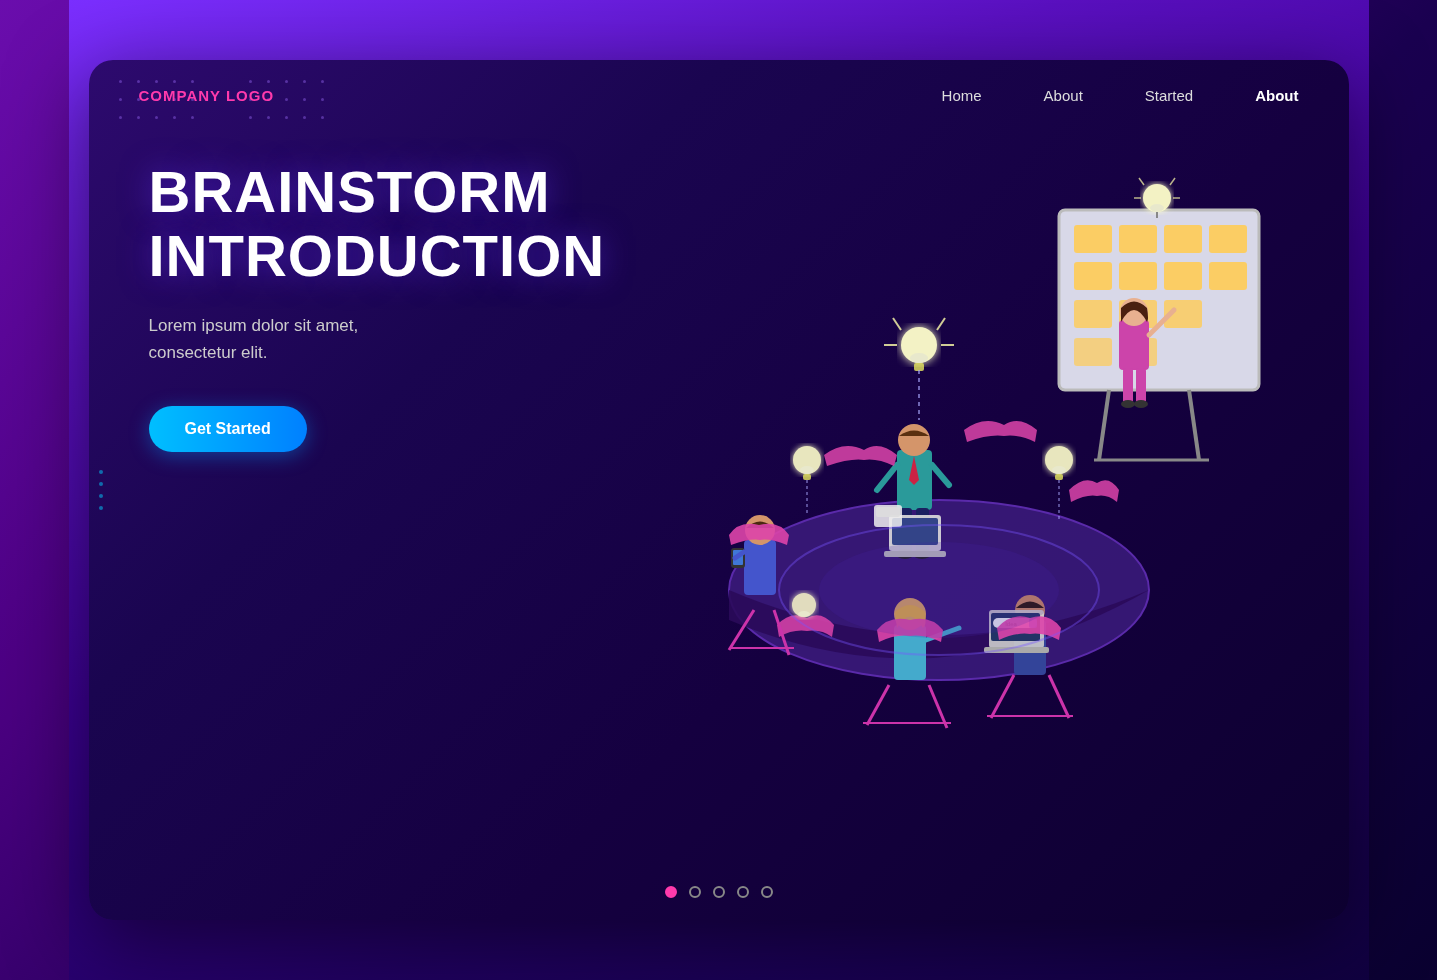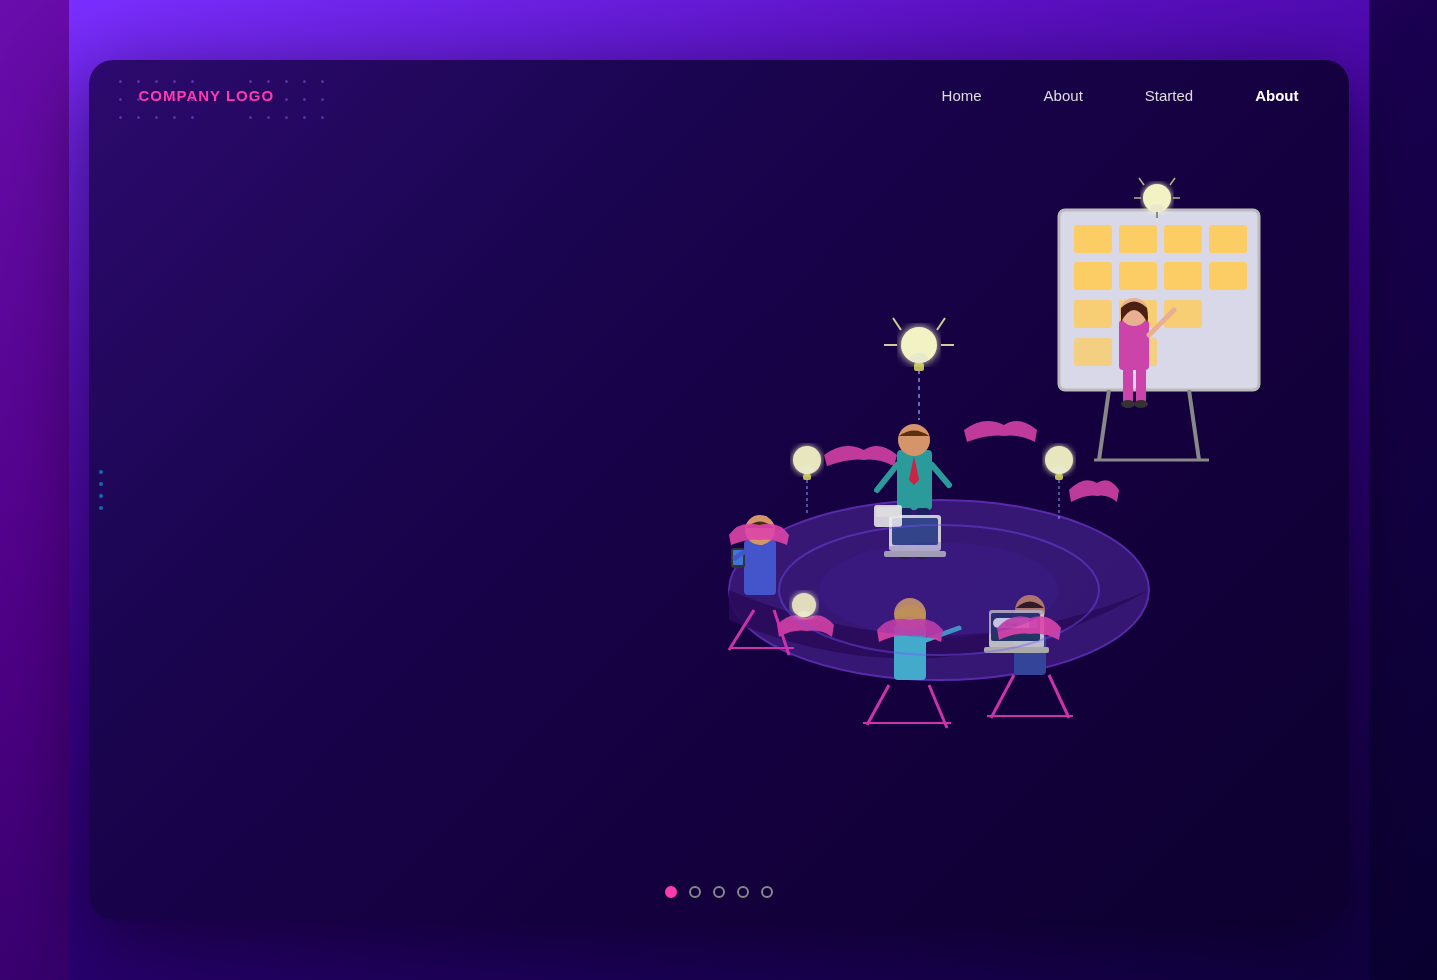--- a/index.html
+++ b/index.html
@@ -265,20 +265,28 @@
     <header class="header">
       <div class="logo">COMPANY LOGO</div>
       <nav class="nav">
         <a class="nav-link">Home</a>
         <a class="nav-link">About</a>
         <a class="nav-link">Started</a>
         <a class="nav-login">About</a>
       </nav>
     </header>
 
+    <div class="content">
+      <h1 class="main-title">
+        <span>BRAINSTORM</span><br>
+        <span>INTRODUCTION</span>
+      </h1>
+      <p class="subtitle">Lorem ipsum dolor sit amet,<br>consectetur elit.</p>
+      <button class="btn-get-started">Get Started</button>
+    </div>
 
     <div class="illustration">
       <svg class="scene-svg" viewBox="0 0 670 740" xmlns="http://www.w3.org/2000/svg">
 
         <rect x="430" y="60" width="200" height="180" rx="6" fill="#d8d8e8" stroke="#aaa" stroke-width="2"></rect>
 
         <rect x="430" y="60" width="200" height="180" rx="6" fill="none" stroke="#bbb" stroke-width="3"></rect>
 
         <line x1="480" y1="240" x2="470" y2="310" stroke="#888" stroke-width="4"></line>
         <line x1="560" y1="240" x2="570" y2="310" stroke="#888" stroke-width="4"></line>

